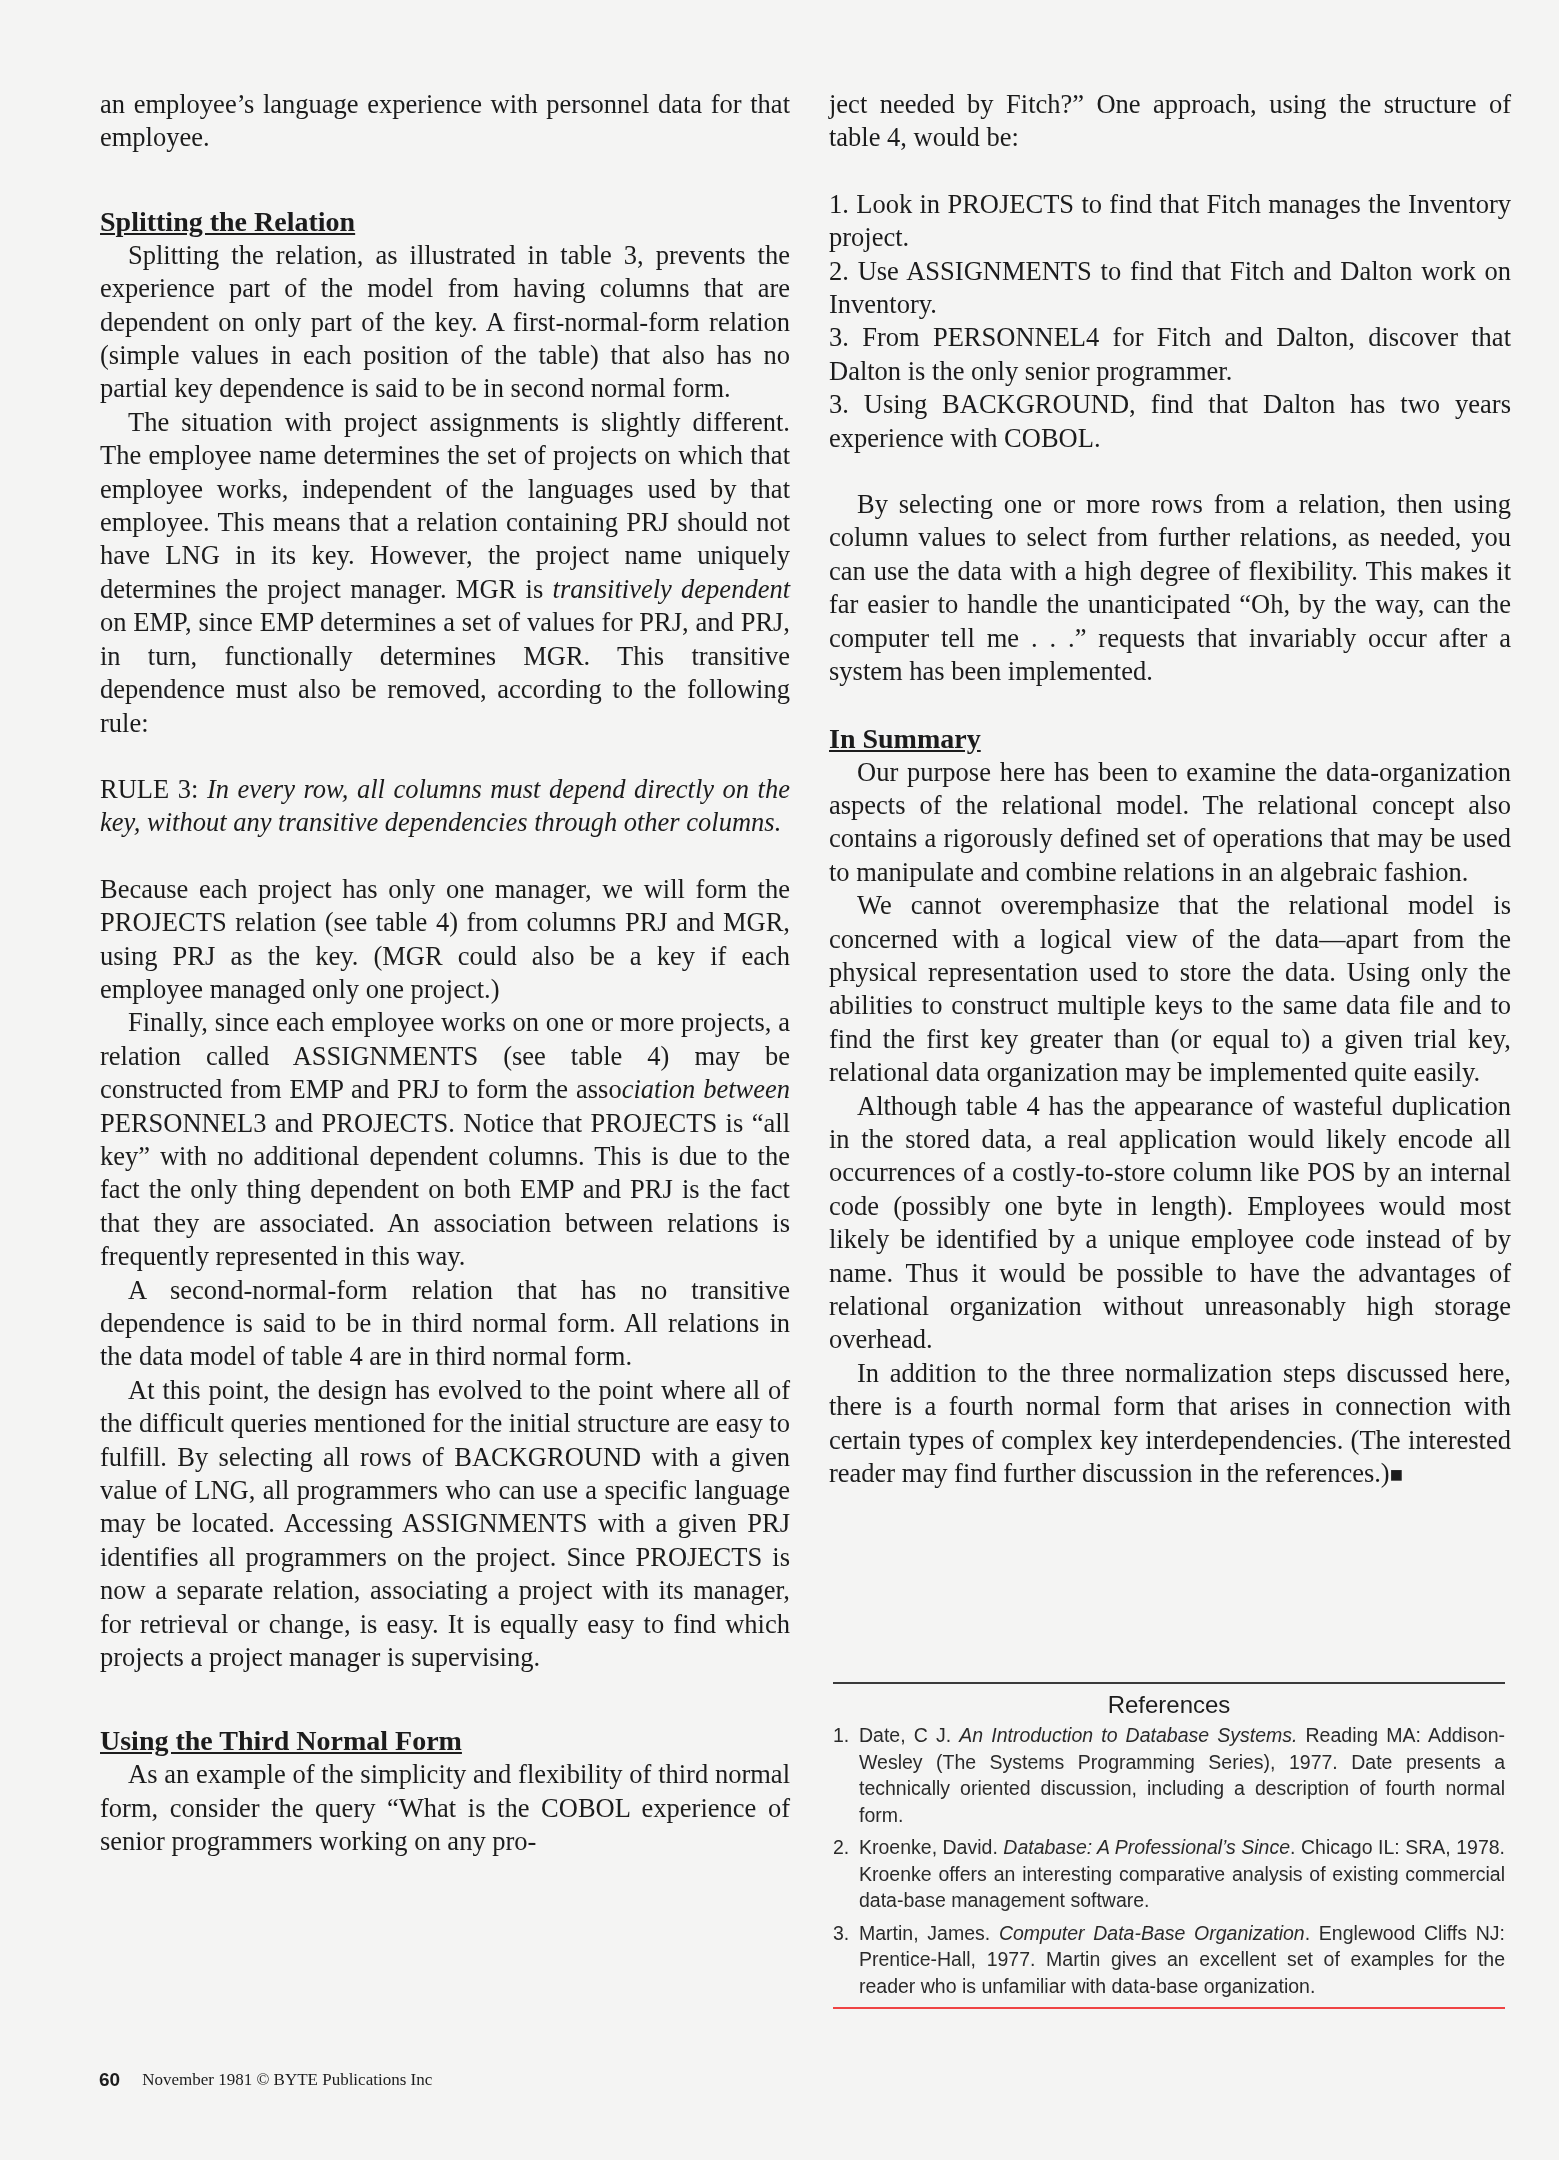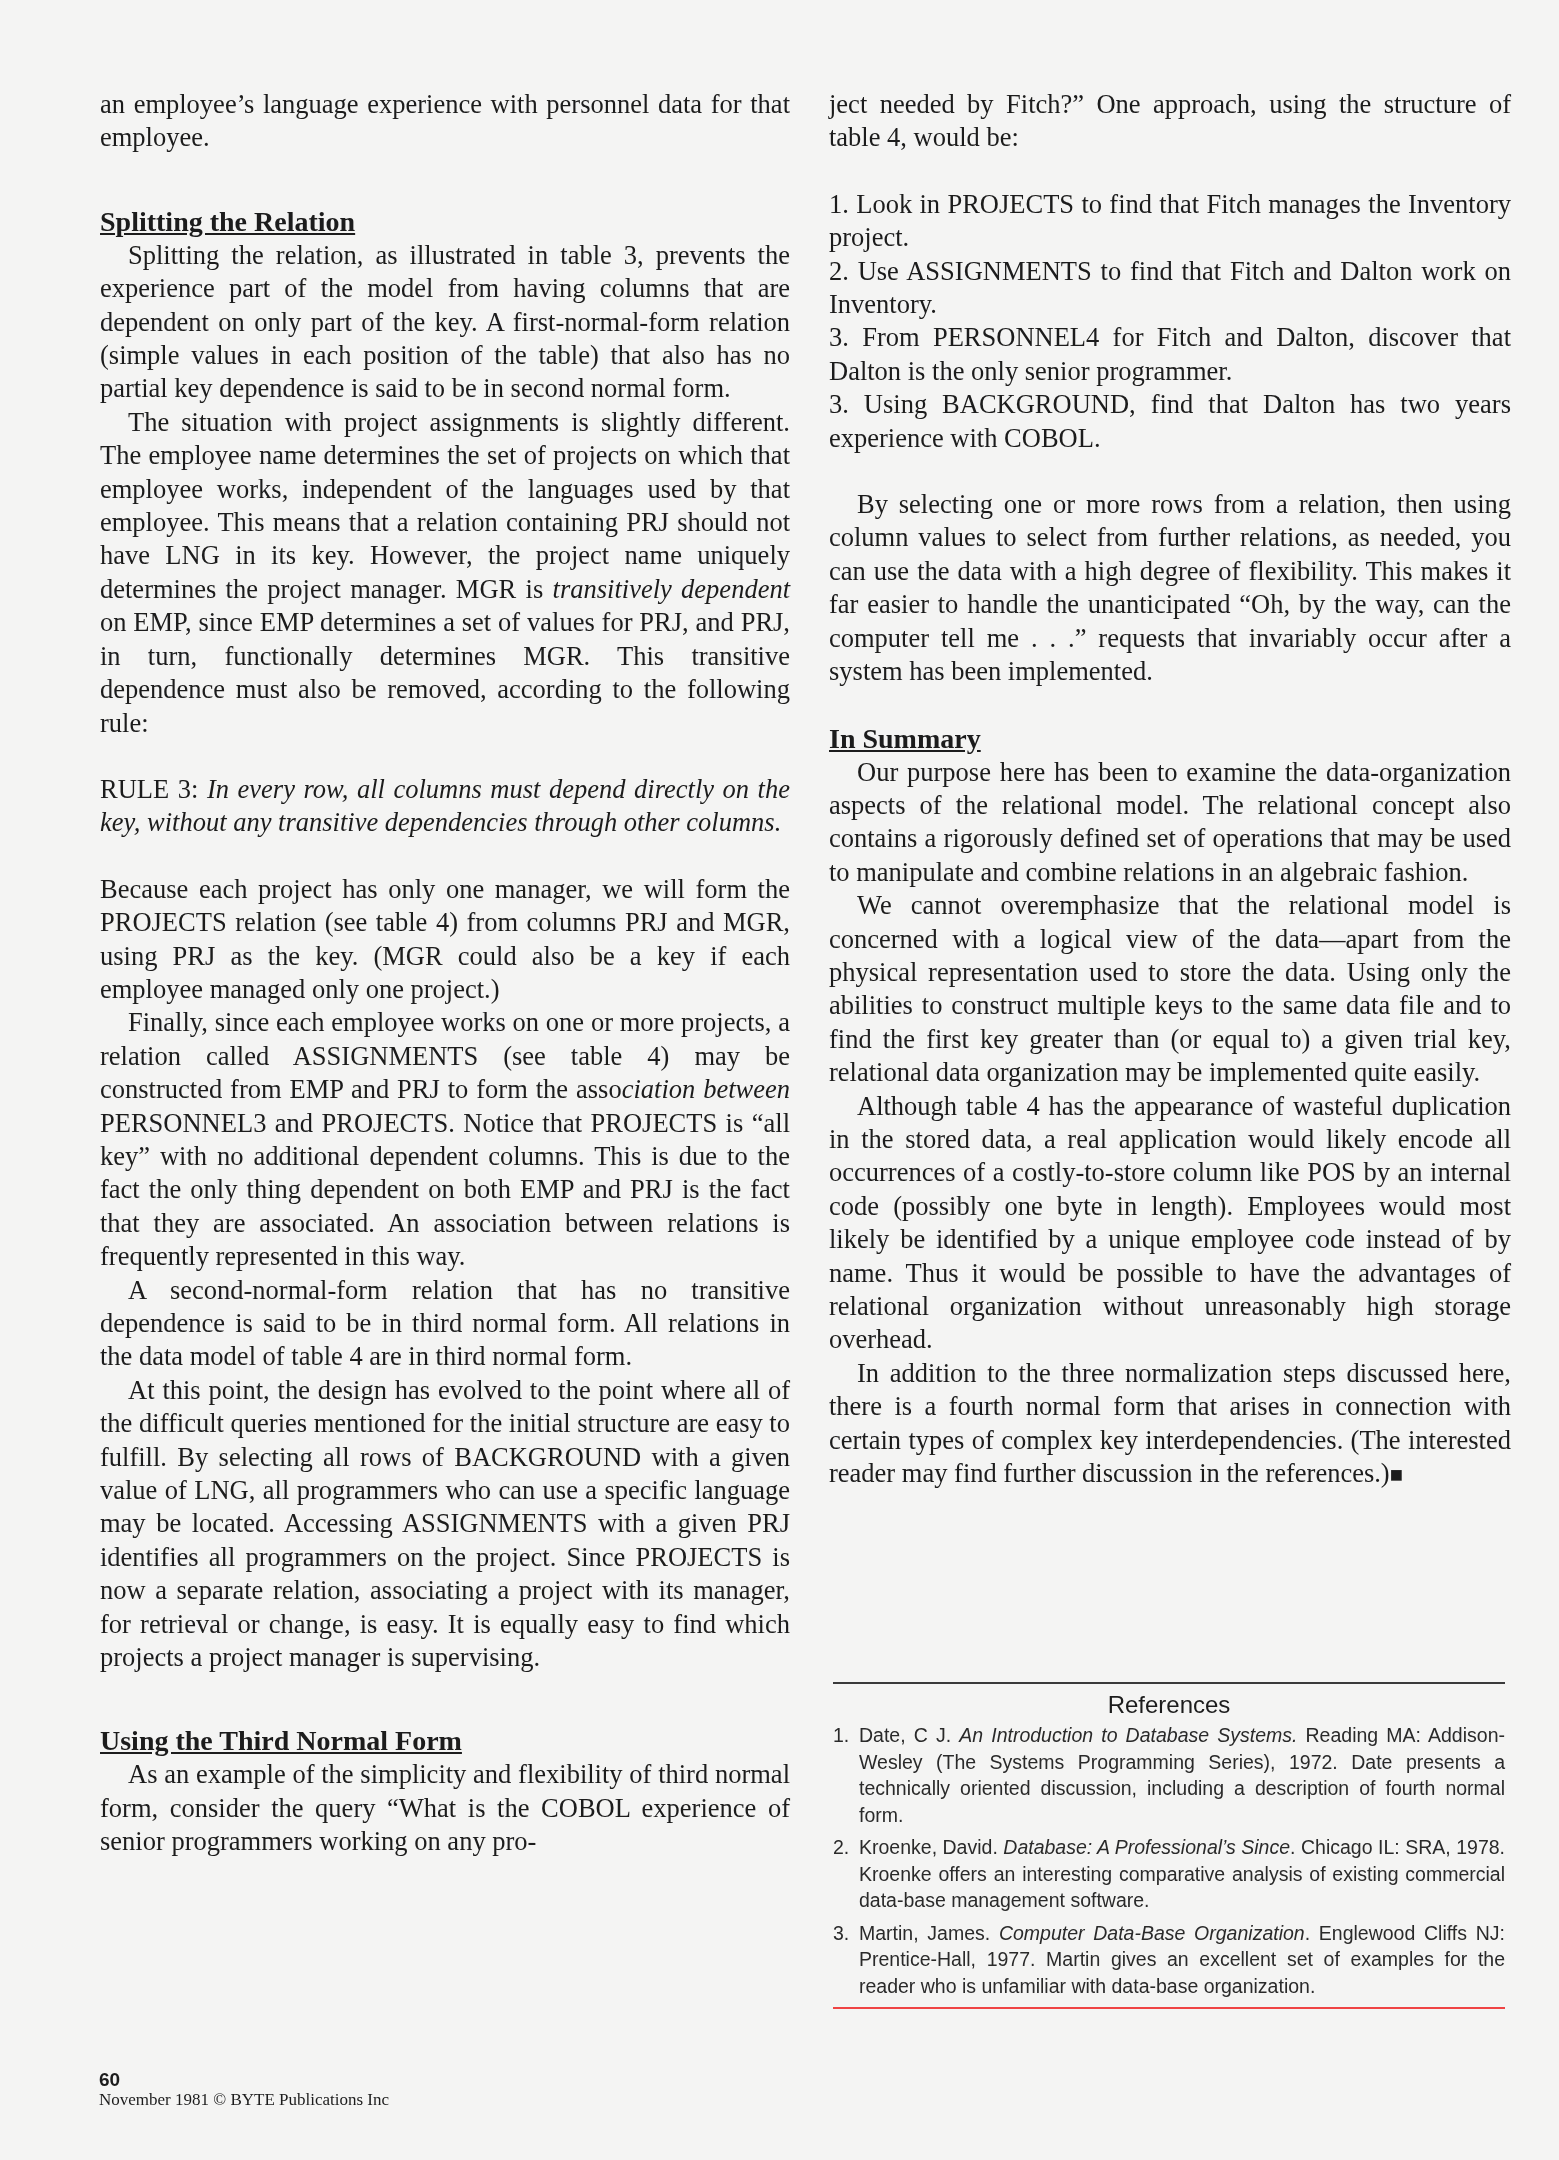--- a/index.html
+++ b/index.html
@@ -65,22 +65,21 @@
   .ref-num { width: 26px; flex: none; padding-left: 0; }
   .ref-text { flex: 1; text-align: justify; }
 
   .footer {
     position: absolute;
     left: 99px;
     top: 2070px;
     font-size: 17px;
     line-height: 20px;
     display: flex;
-    align-items: flex-start;
-    flex-direction: column;
+    align-items: center;
   }
   .page-num { font-family: "Liberation Sans", "DejaVu Sans", sans-serif; font-weight: bold; font-size: 19px; margin-right: 22px; }
 </style>
 </head>
 <body>
 
 <div class="col left">
   <p>an employee’s language experience with personnel data for that employee.</p>
   <div class="gap-l"></div>
   <h2>Splitting the Relation</h2>
@@ -114,21 +113,21 @@
   <p class="indent">Our purpose here has been to examine the data-organization aspects of the relational model. The relational concept also contains a rigorously defined set of operations that may be used to manipulate and combine relations in an algebraic fashion.</p>
   <p class="indent">We cannot overemphasize that the relational model is concerned with a logical view of the data—apart from the physical representation used to store the data. Using only the abilities to construct multiple keys to the same data file and to find the first key greater than (or equal to) a given trial key, relational data organization may be implemented quite easily.</p>
   <p class="indent">Although table 4 has the appearance of wasteful duplication in the stored data, a real application would likely encode all occurrences of a costly-to-store column like POS by an internal code (possibly one byte in length). Employees would most likely be identified by a unique employee code instead of by name. Thus it would be possible to have the advantages of relational organization without unreasonably high storage overhead.</p>
   <p class="indent"><span>In addition to the three normalization steps discussed here, there is a fourth normal form that arises in connection with certain types of complex key interdependencies. (The interested reader may find further discussion in the references.)</span><span class="end-mark">■</span></p>
 </div>
 
 <div class="refs">
   <div class="refs-title">References</div>
   <div class="ref">
     <span class="ref-num">1.</span>
-    <span class="ref-text"><span>Date, C J. </span><em>An Introduction to Database Systems.</em><span> Reading MA: Addison-Wesley (The Systems Programming Series), 1972. Date presents a technically oriented discussion, including a description of fourth normal form.</span></span>
+    <span class="ref-text"><span>Date, C J. </span><em>An Introduction to Database Systems.</em><span> Reading MA: Addison-Wesley (The Systems Programming Series), 1977. Date presents a technically oriented discussion, including a description of fourth normal form.</span></span>
   </div>
   <div class="ref">
     <span class="ref-num">2.</span>
     <span class="ref-text"><span>Kroenke, David. </span><em>Database: A Professional’s Since</em><span>. Chicago IL: SRA, 1978. Kroenke offers an interesting comparative analysis of existing commercial data-base management software.</span></span>
   </div>
   <div class="ref">
     <span class="ref-num">3.</span>
     <span class="ref-text"><span>Martin, James. </span><em>Computer Data-Base Organization</em><span>. Englewood Cliffs NJ: Prentice-Hall, 1977. Martin gives an excellent set of examples for the reader who is unfamiliar with data-base organization.</span></span>
   </div>
 </div>

